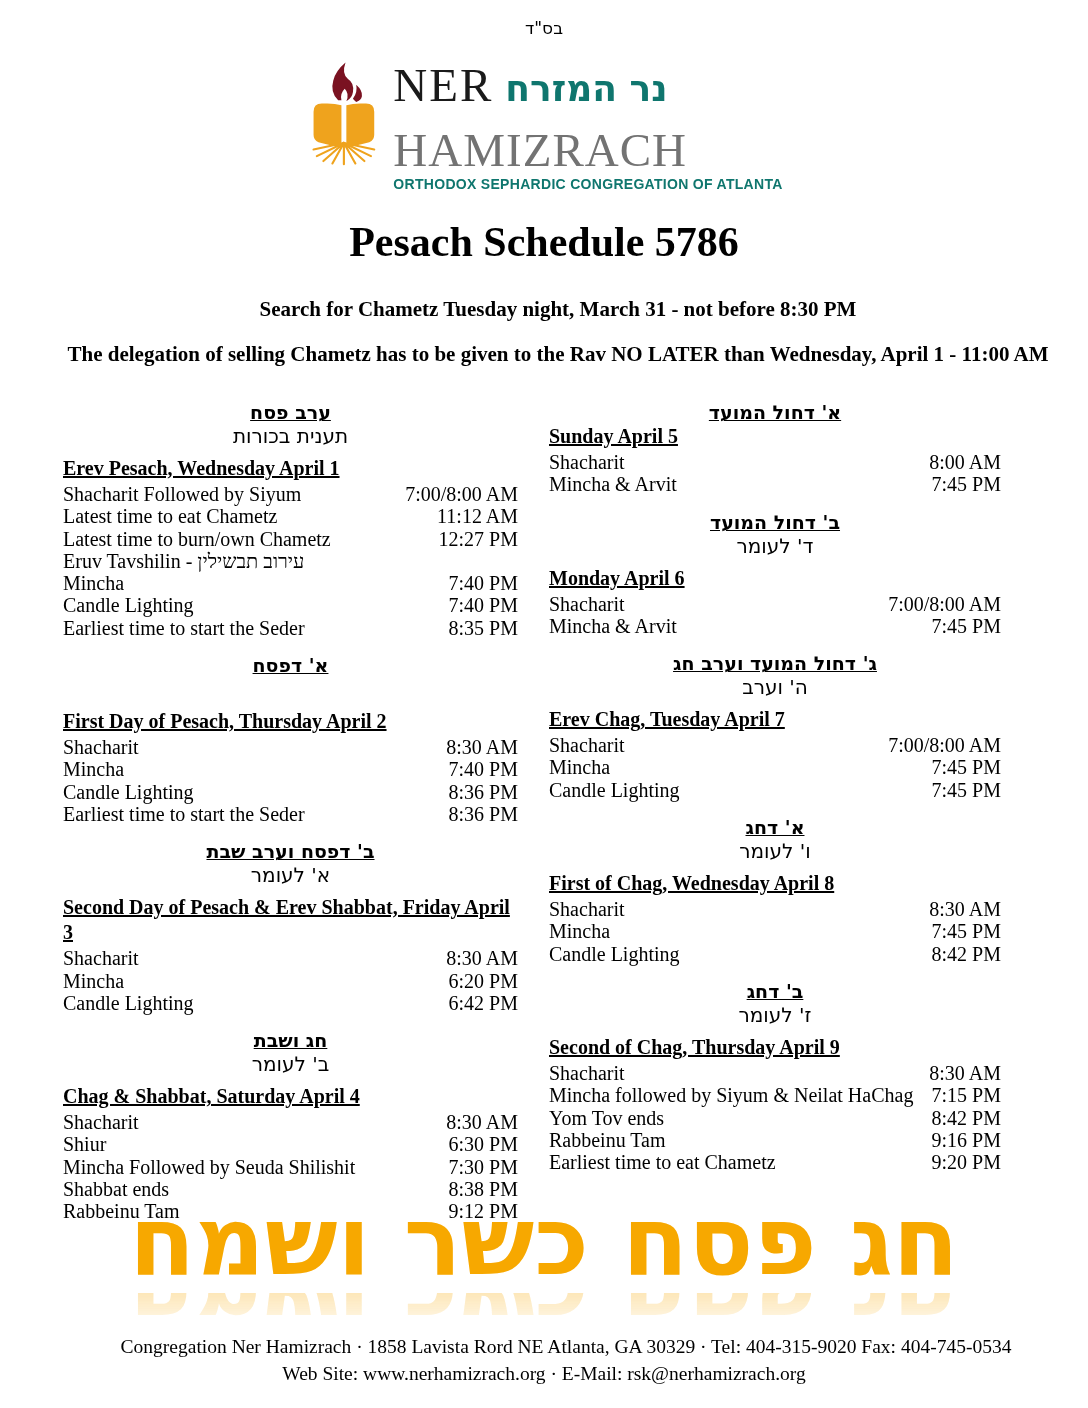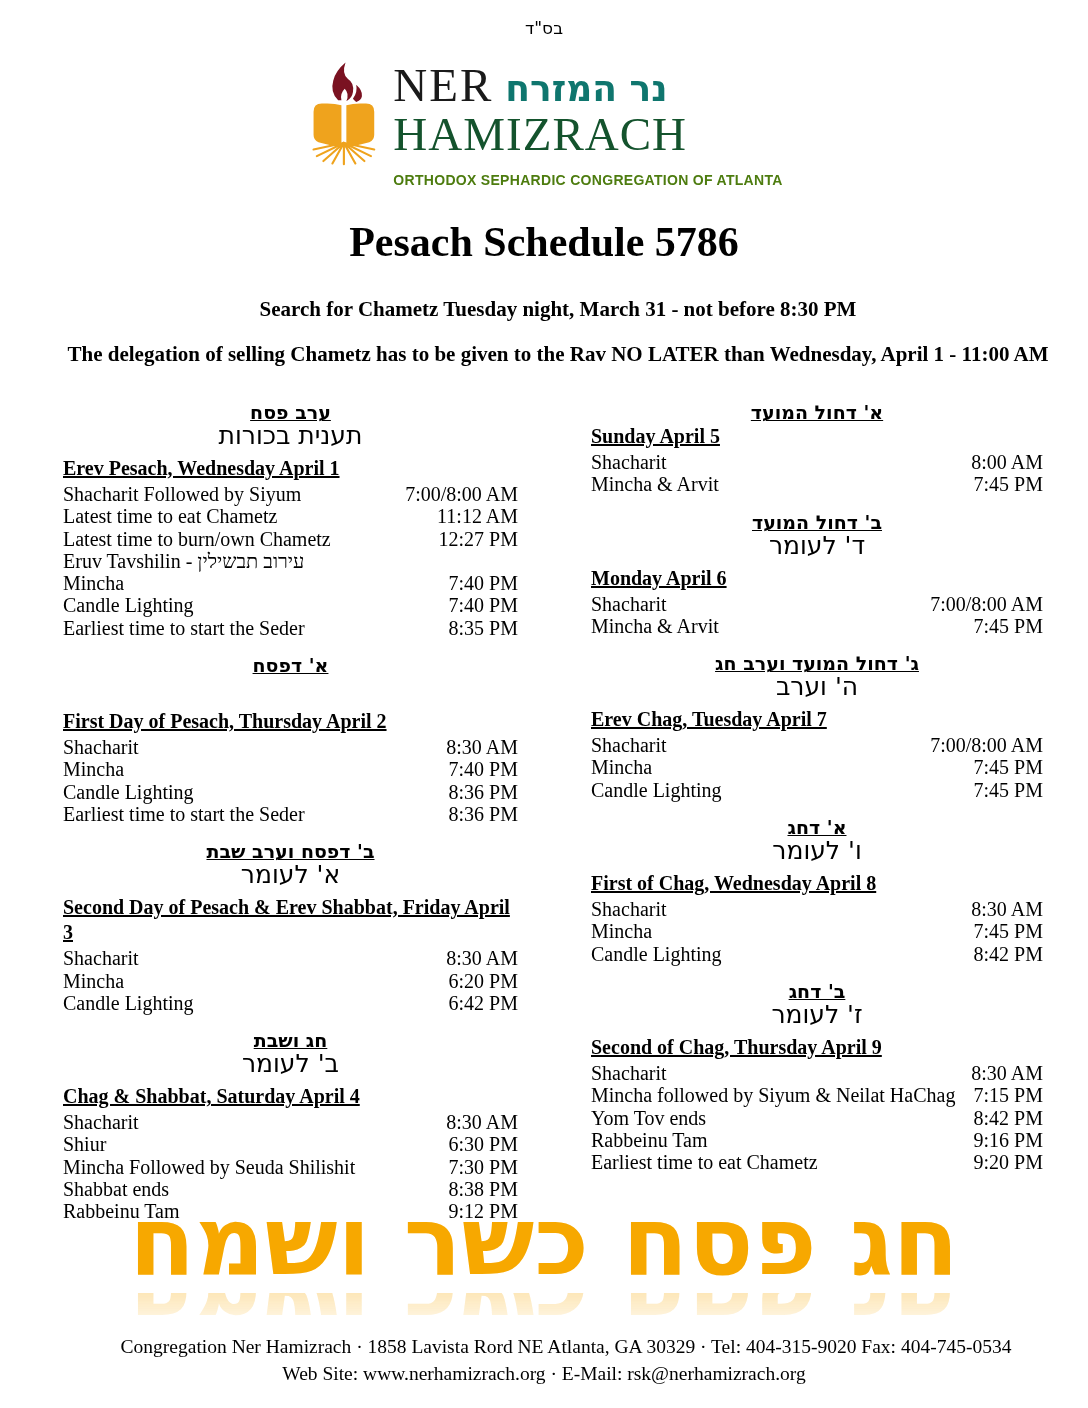--- a/index.html
+++ b/index.html
@@ -11,42 +11,42 @@
     position:absolute;top:18px;left:0;right:0;text-align:center;
     font-family:"DejaVu Sans", sans-serif;font-size:17px;
   }
   
   .logo{position:absolute;top:48px;left:50%;transform:translateX(-50%);display:flex;align-items:flex-start;gap:6px;}
   .logo-icon{width:82px;height:126px;flex:0 0 auto;}
   .logo-text{display:flex;flex-direction:column;}
   .logo-row1{display:flex;align-items:baseline;gap:12px;line-height:1;margin-top:14px;}
   .logo-ner{font-size:47px;letter-spacing:2px;color:#1a1a1a;}
   .logo-heb{font-family:"DejaVu Sans", sans-serif;font-weight:bold;font-size:36px;color:#0f766e;direction:rtl;}
-  .logo-hamizrach{font-size:47px;letter-spacing:1px;color:#14532d;line-height:1;margin-top:2px;}
+  .logo-hamizrach{font-size:47px;letter-spacing:1px;color:#737373;line-height:1;margin-top:18px;}
   .logo-tagline{
     font-family:"Liberation Sans", sans-serif;font-weight:bold;font-size:14px;
-    color:#4d7c0f;letter-spacing:.3px;margin-top:14px;white-space:nowrap;
+    color:#0f766e;letter-spacing:.3px;margin-top:2px;white-space:nowrap;
   }
   
   .title{position:absolute;top:218px;left:0;right:0;text-align:center;font-size:42px;font-weight:bold;}
   .notice{position:absolute;left:0;right:0;text-align:center;font-size:21px;font-weight:bold;padding-left:28px;}
   .notice1{top:297px;}
   .notice2{top:342px;}
   
-  .columns{position:absolute;top:400px;left:63px;display:flex;gap:73px;}
+  .columns{position:absolute;top:400px;left:63px;display:flex;gap:31px;}
   .col{display:flex;flex-direction:column;}
   .col-left{width:455px;}
   .col-right{width:452px;}
   .sec{margin-bottom:14px;}
   .heb-title{
     text-align:center;font-family:"DejaVu Sans", sans-serif;font-weight:bold;font-size:19px;
     line-height:24px;text-decoration:underline;direction:rtl;
   }
   .heb-sub{
-    text-align:center;font-family:"DejaVu Sans", sans-serif;font-size:25px;
+    text-align:center;font-family:"DejaVu Sans", sans-serif;font-size:20px;
     line-height:24px;min-height:24px;margin-bottom:8px;direction:rtl;
   }
   .day-title{font-weight:bold;font-size:20px;line-height:25px;text-decoration:underline;margin-bottom:2px;}
   .row{display:flex;justify-content:space-between;font-size:20px;line-height:22.3px;}
   .row .lbl{white-space:nowrap;}
   .row .tm{white-space:nowrap;text-align:right;}
   .row.bold .lbl{font-weight:normal;}
   
   .greeting-wrap{position:absolute;top:1192px;left:0;right:0;text-align:center;}
   .greeting{

